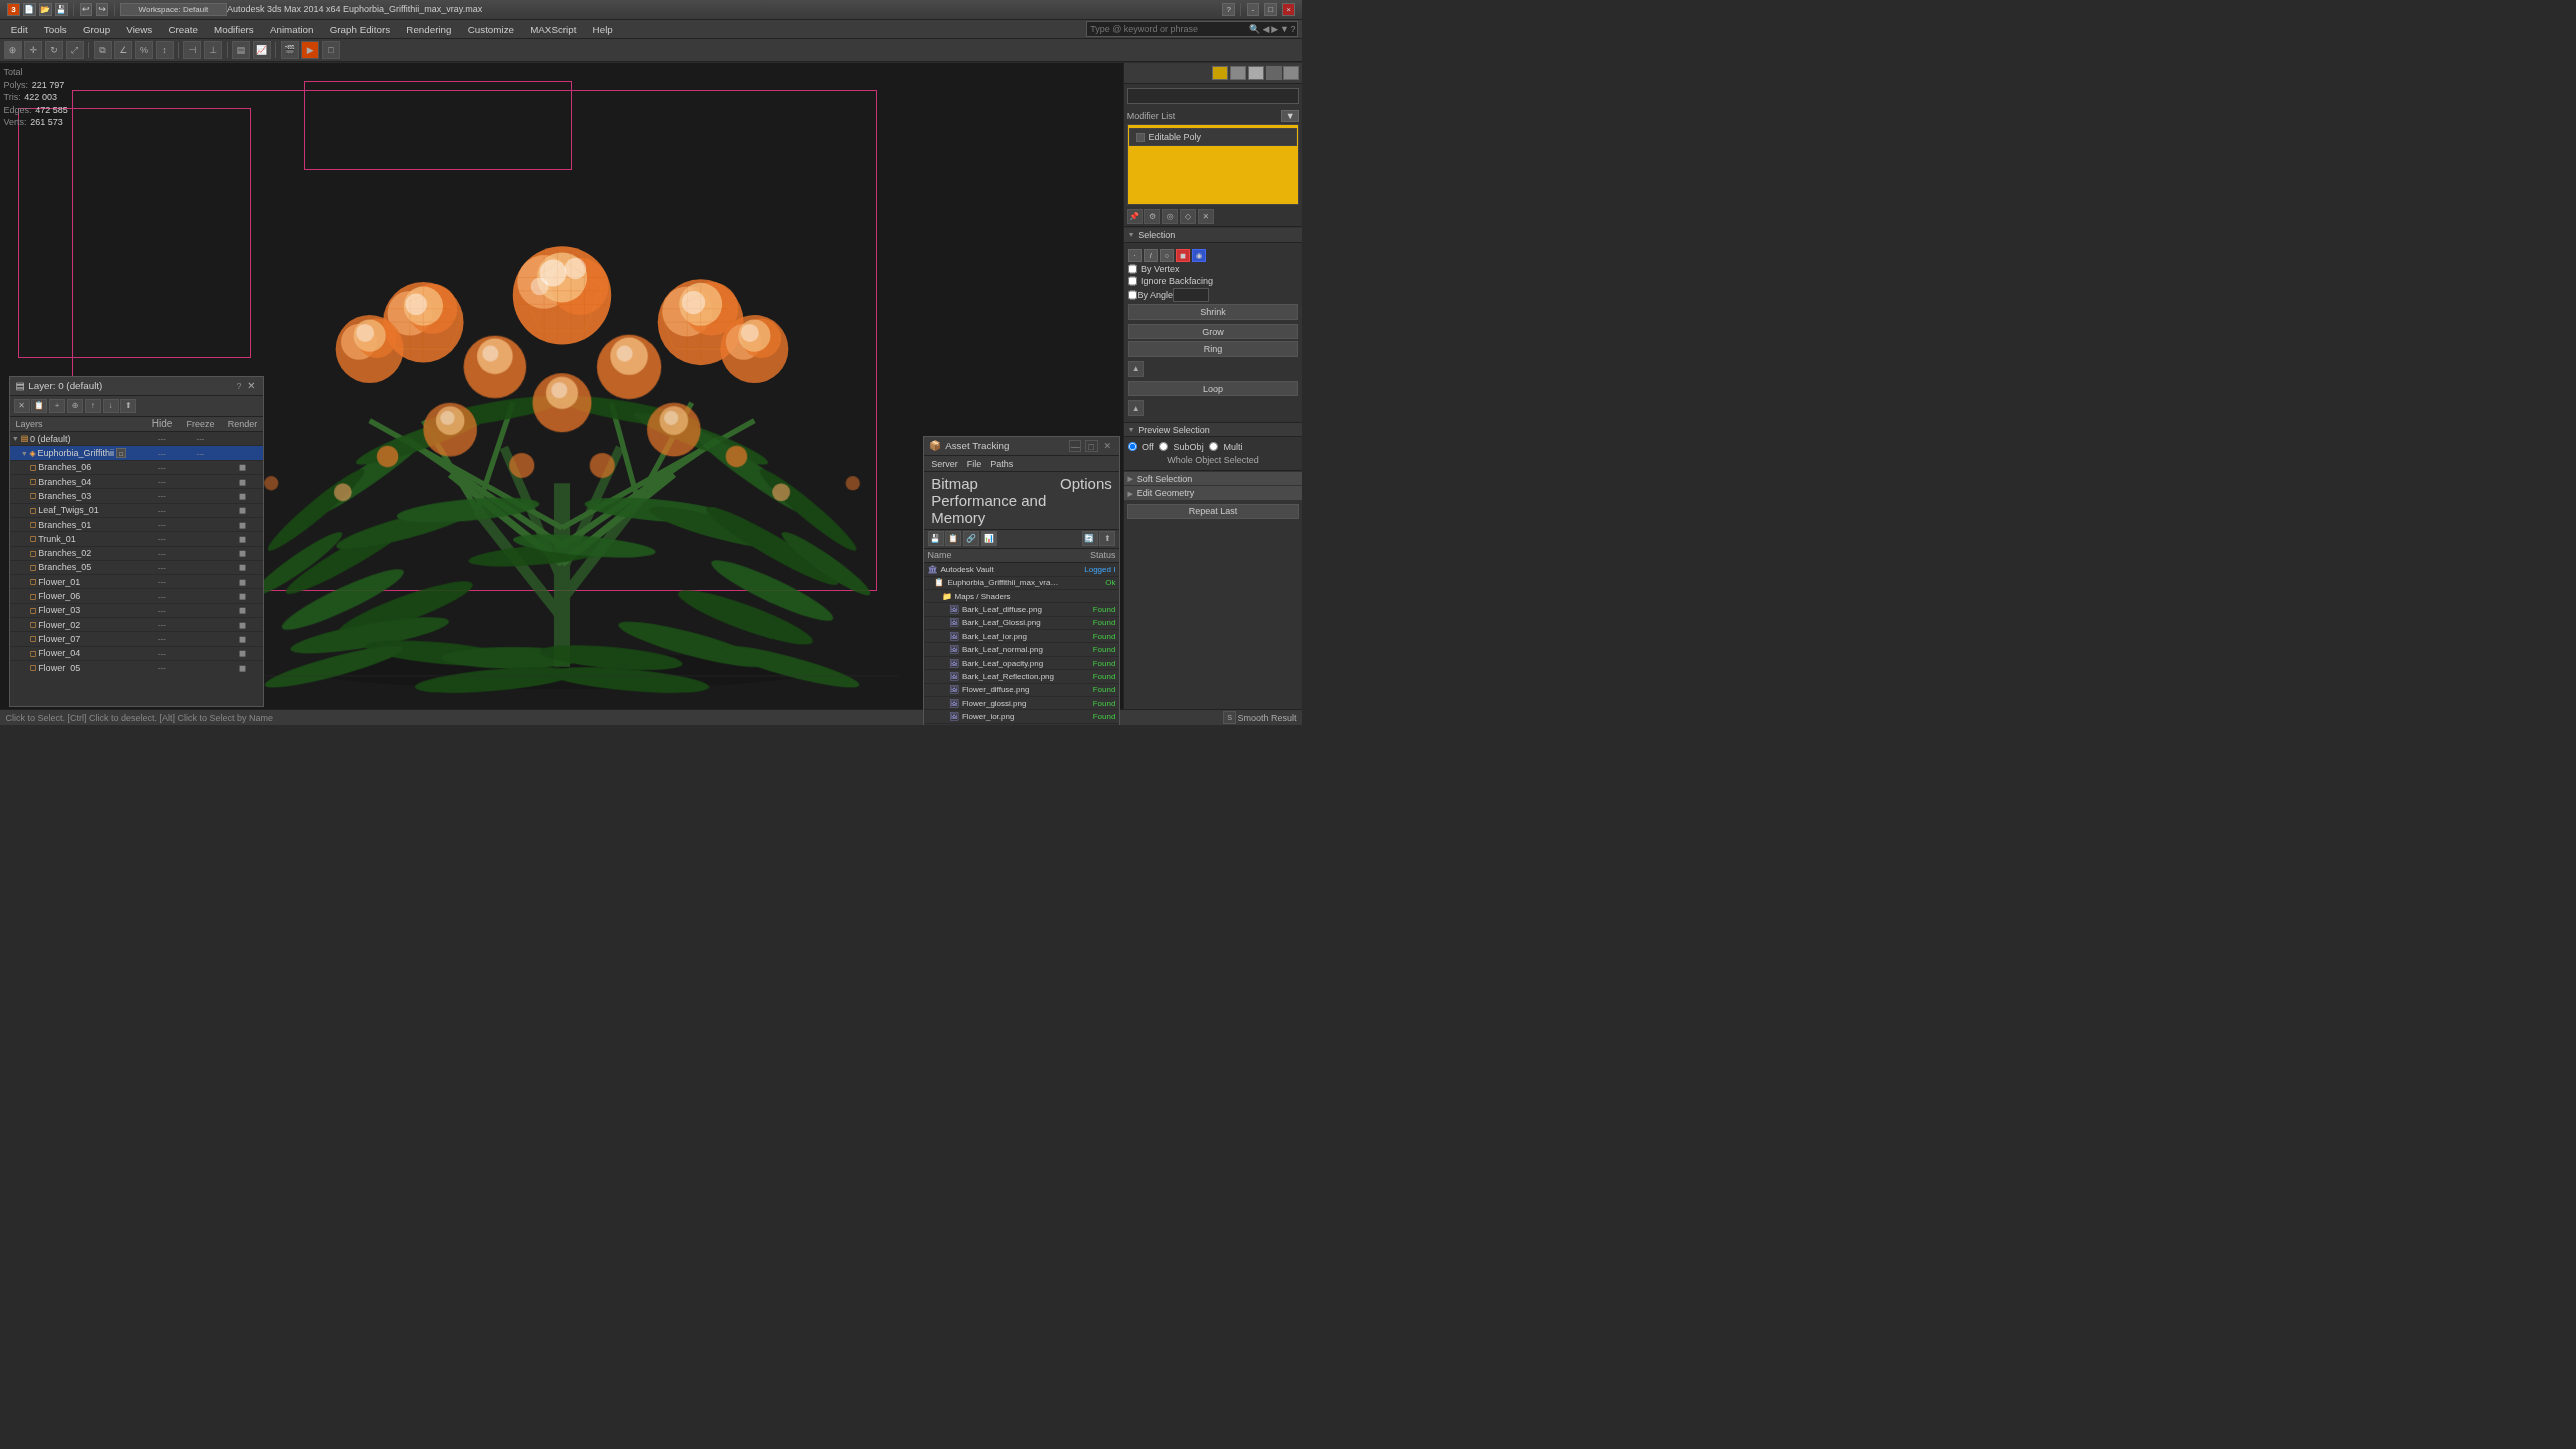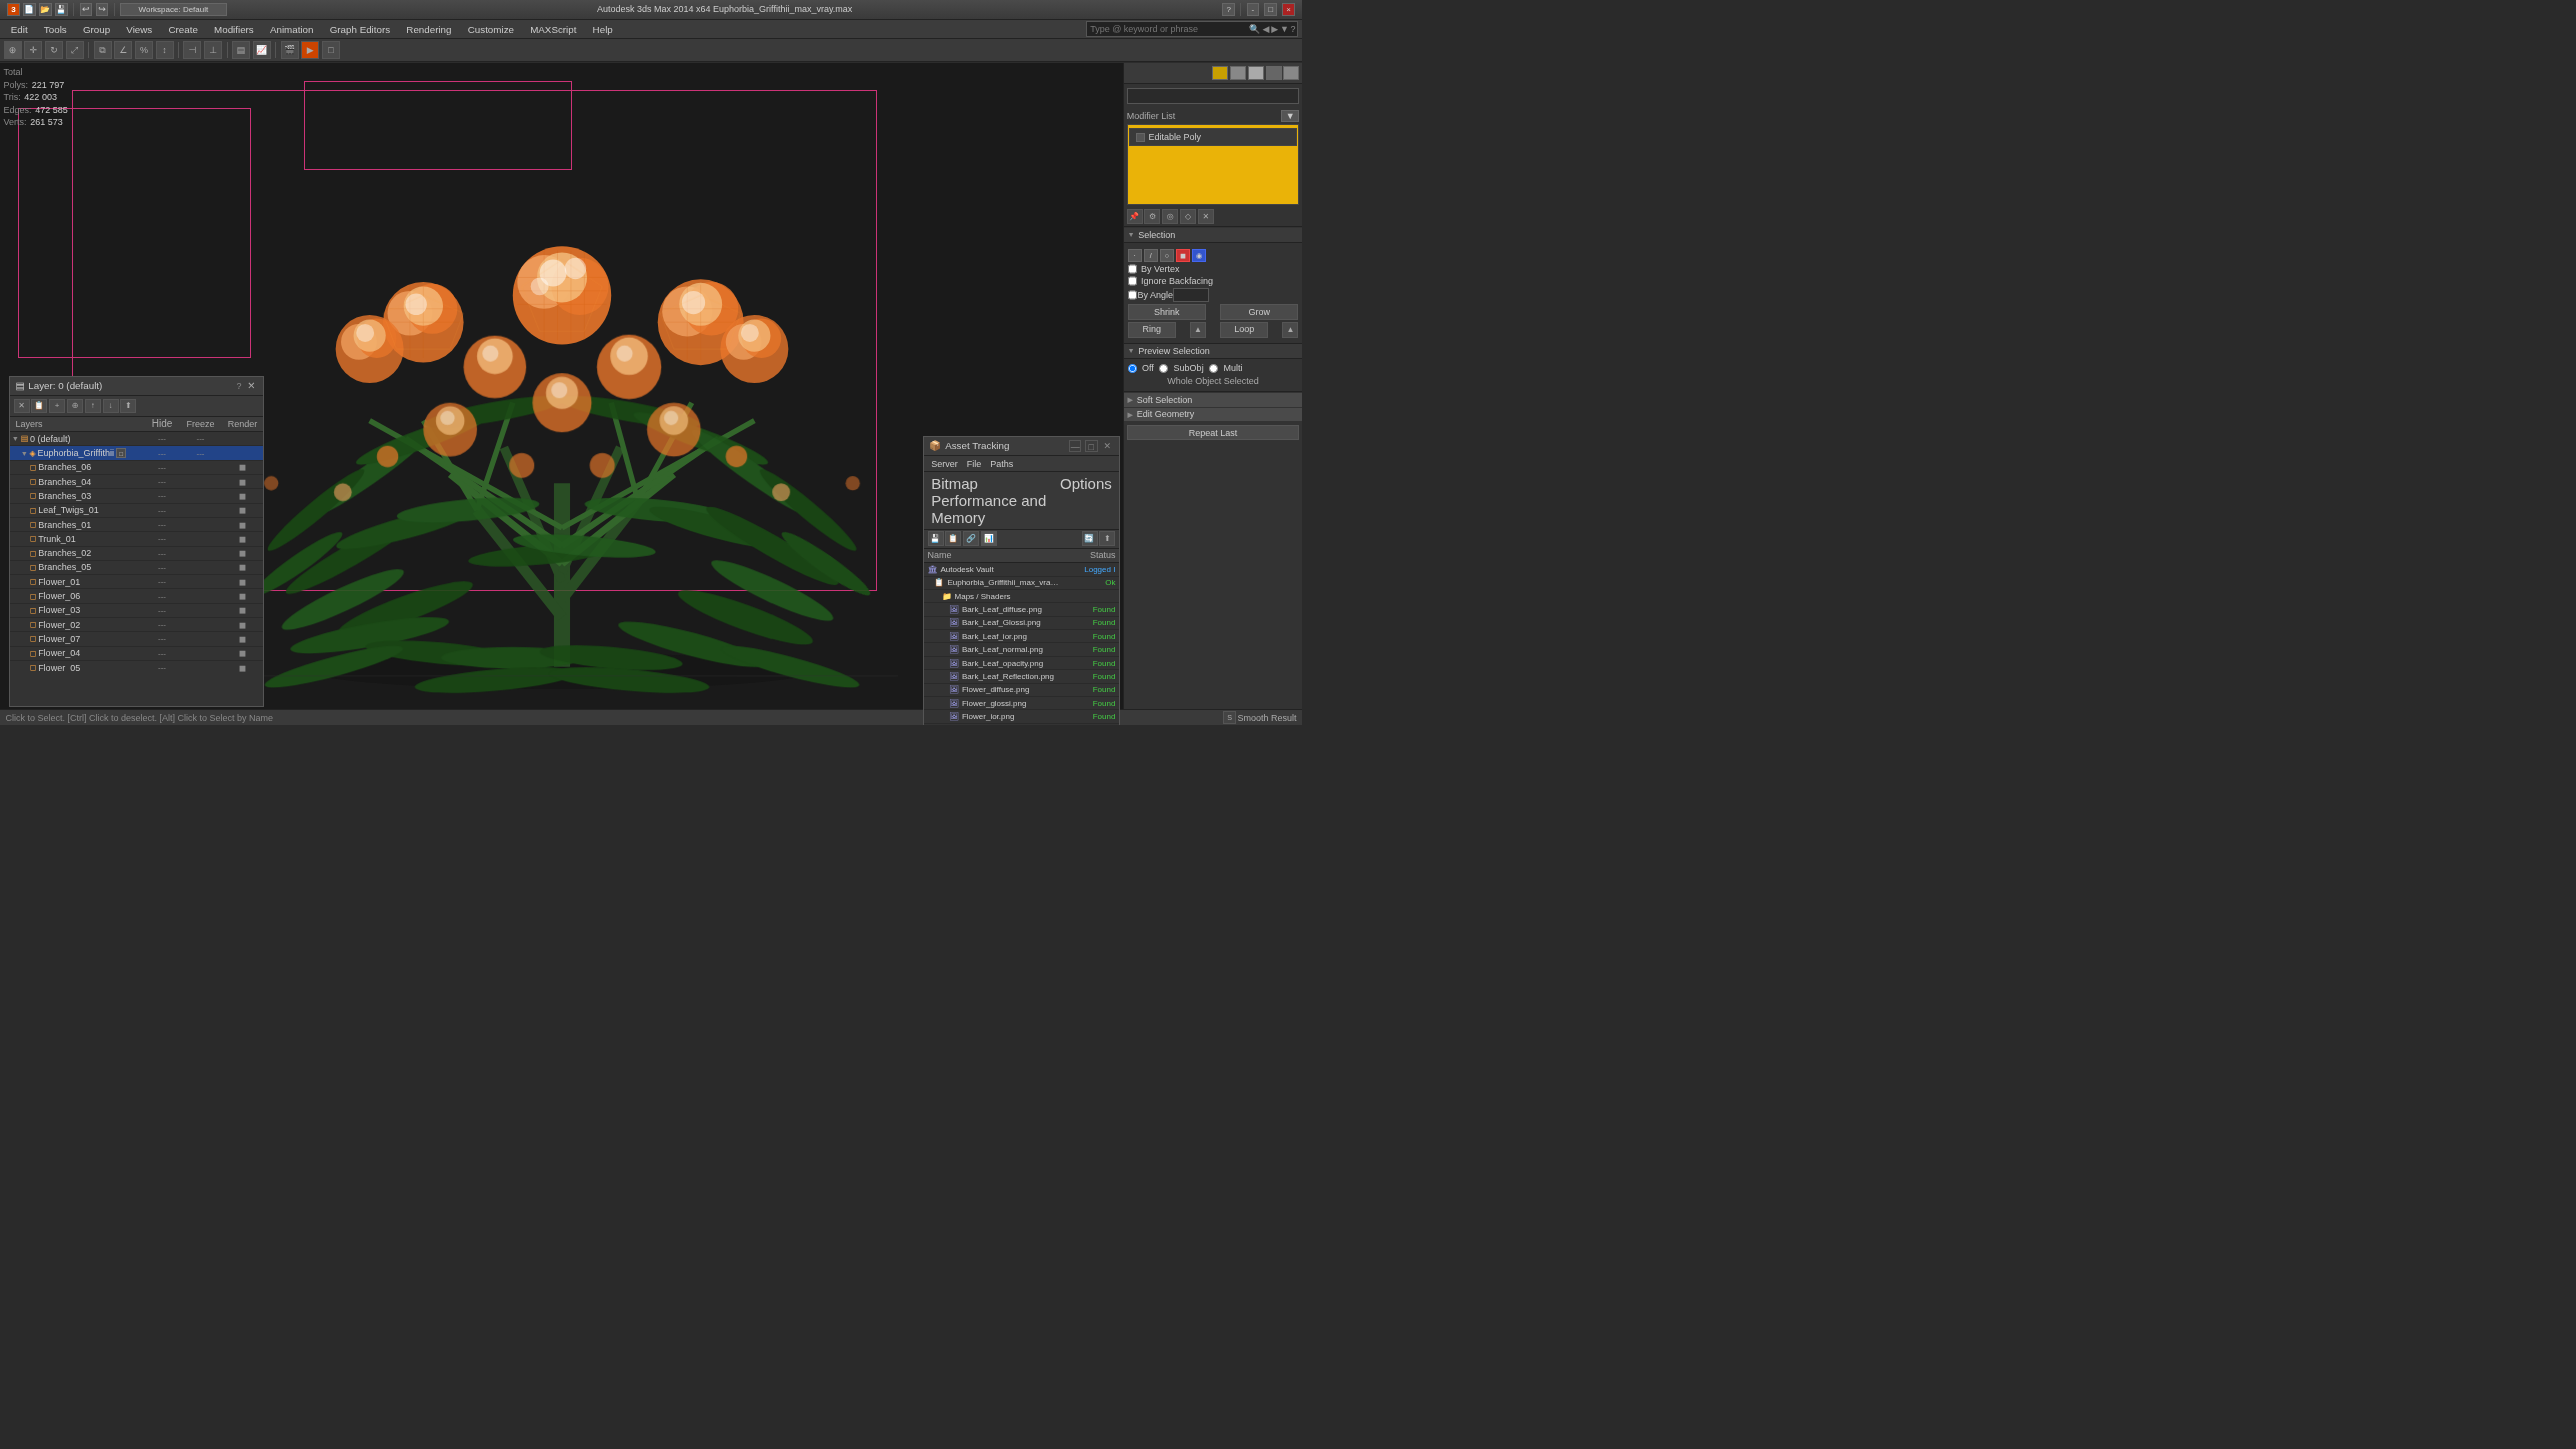--- a/index.html
+++ b/index.html
@@ -24,21 +24,20 @@
       padding: 0 7.2px;
       border-bottom: 0.9px solid #222;
     }
     #title-bar .left-controls {
       display: flex;
       align-items: center;
       gap: 3.6px;
     }
     #title-bar .title-text {
       flex: 1;
-      text-align: center;
       font-size: 9.8px;
       color: #ccc;
     }
     #title-bar .right-controls {
       display: flex;
       align-items: center;
       gap: 5.4px;
     }
     .title-btn {
       width: 12.5px;
@@ -240,22 +239,23 @@
     .angle-input {
       width: 36px;
       background: #2a2a2a;
       border: 0.9px solid #555;
       color: #ccc;
       font-size: 9px;
       padding: 0.9px 2.7px;
     }
     .btn-row {
       display: flex;
-      gap: 14px;
+      gap: 4px;
       margin: 1.8px 0;
+      flex-direction: column;
     }
     .panel-btn {
       flex: 1;
       background: #4a4a4a;
       border: 0.9px solid #555;
       color: #ccc;
       font-size: 9px;
       padding: 1.8px 3.6px;
       cursor: pointer;
       text-align: center;

